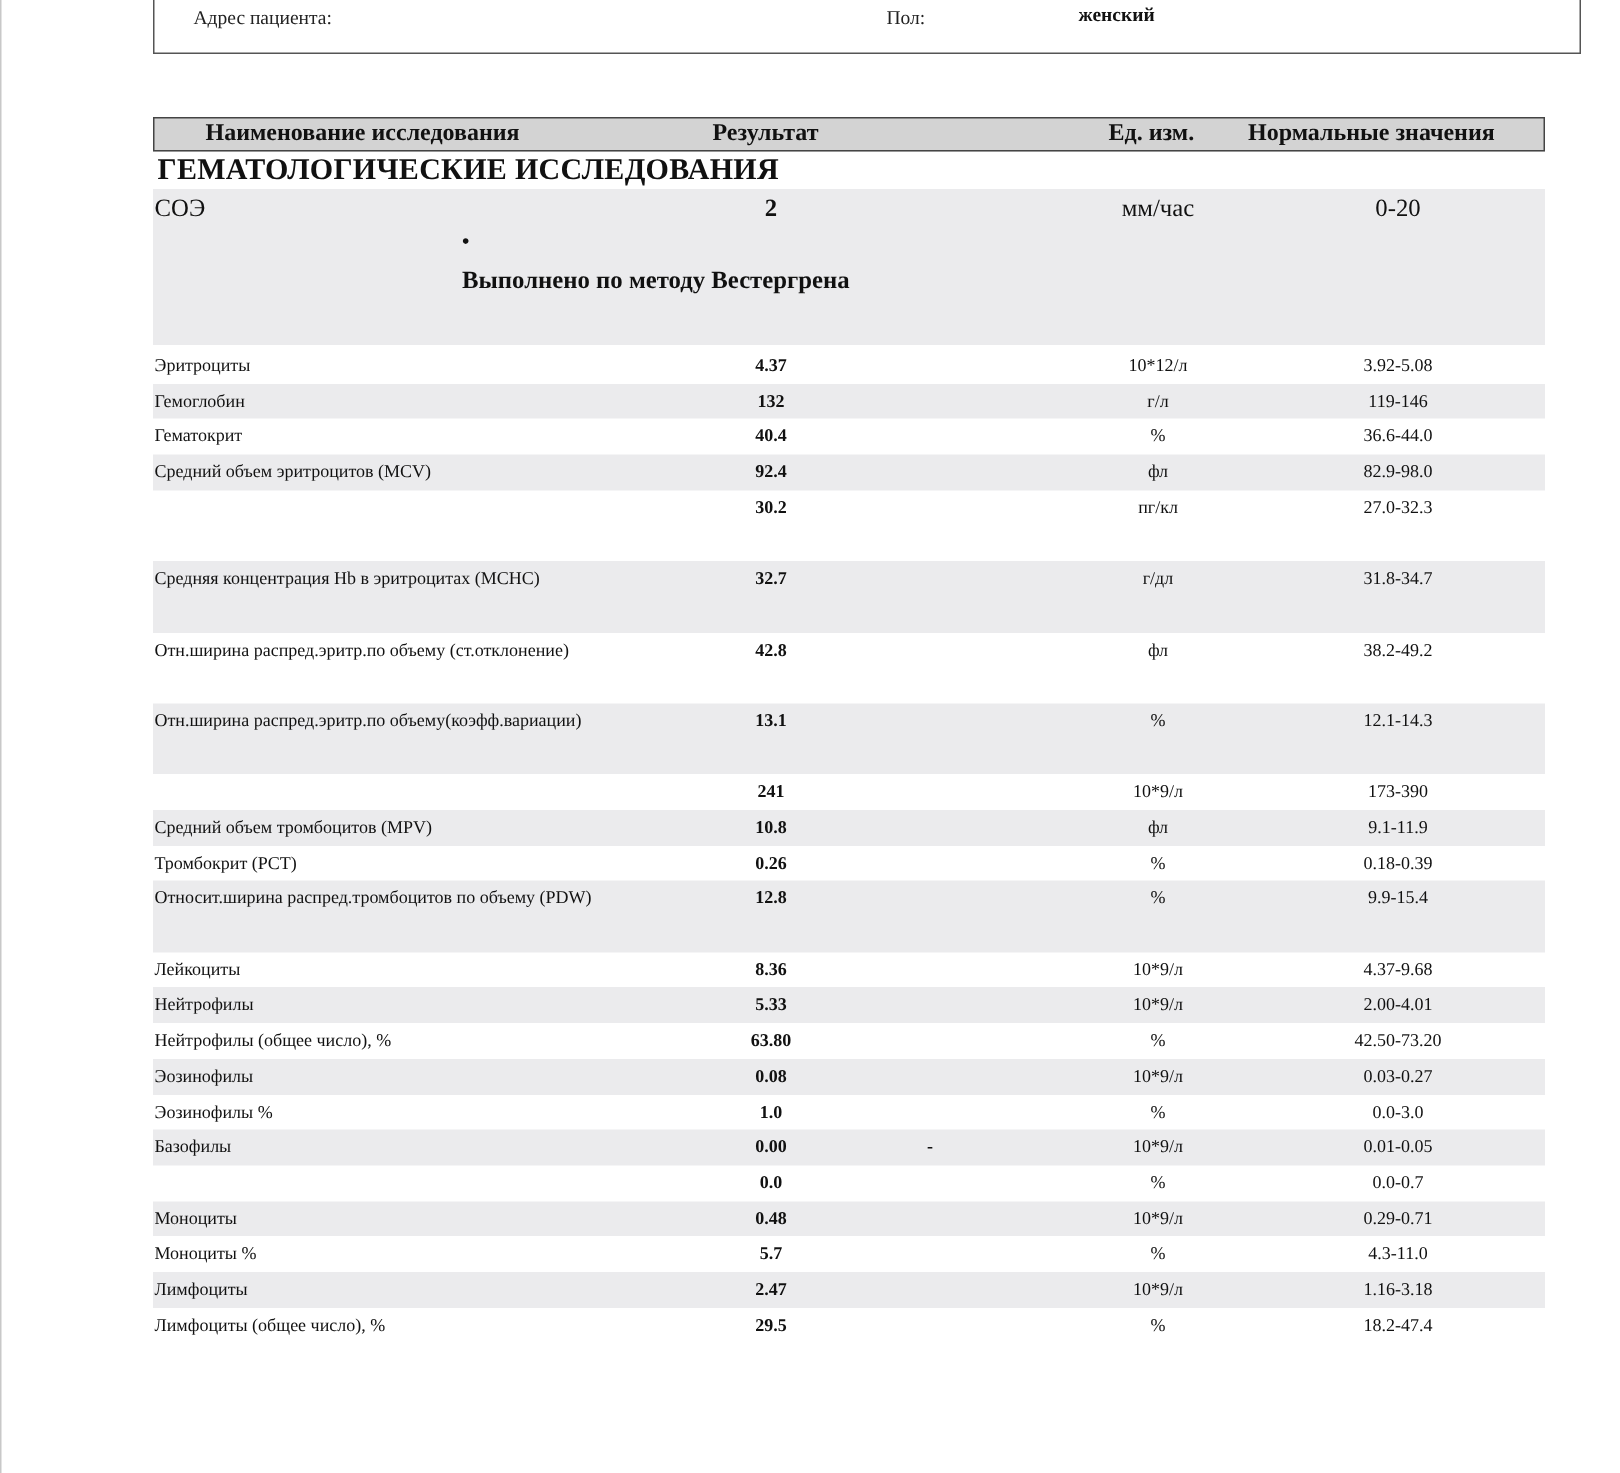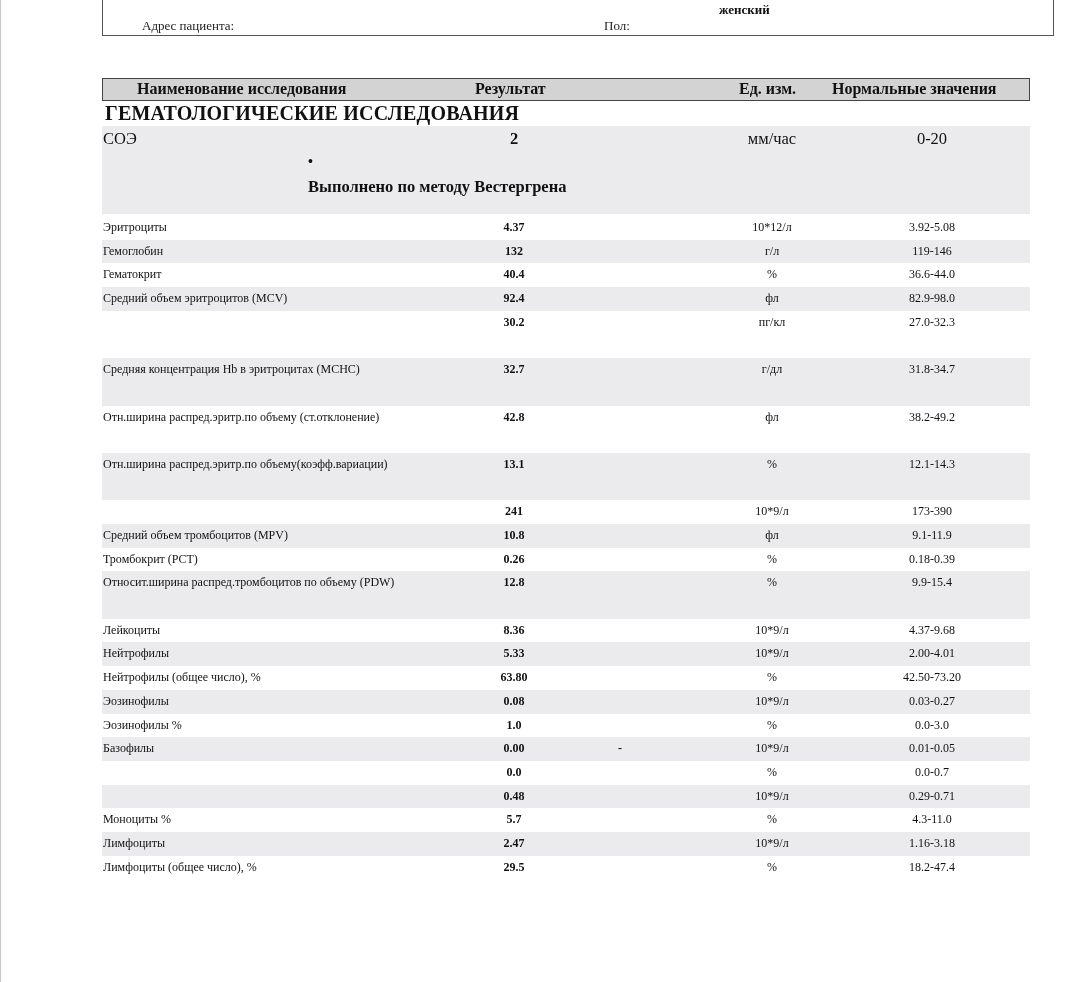--- a/index.html
+++ b/index.html
@@ -7,21 +7,21 @@
     width:1080px; height:982px; position:relative; overflow:hidden;
     background:#ffffff;
     font-family:"Liberation Serif", "DejaVu Serif", serif;
     color:#111;
   }
   .left-edge { position:absolute; left:0; top:0; width:1px; height:982px; background:#c8c8c8; }
   .patient-box {
     position:absolute; left:102px; top:-2px; width:952px; height:38px;
     border:1.5px solid #555; border-top:none; box-sizing:border-box;
   }
-  .patient-box .lbl { position:absolute; top:20px; font-size:13px; color:#222;margin-left:13px; }
+  .patient-box .lbl { position:absolute; top:6px; font-size:13px; color:#222; }
   .patient-box .val { position:absolute; top:4px; font-size:13px; font-weight:bold; }
   .addr-label { left:26px; }
   .sex-label { left:488px; }
   .sex-value { left:616px; }
 
   .table { position:absolute; left:102px; top:78px; width:928px; }
   .thead {
     position:relative; height:23px; background:#d3d3d3;
     border:1.5px solid #444; box-sizing:border-box;
     font-weight:bold; font-size:16px;padding-left:44px;
@@ -39,21 +39,21 @@
   .row { position:relative; font-size:12px; }
   .row.gray { background:#ebebed;padding-left:29px; }
   .row.single { height:23.7px; }
   .row.double { height:47.4px; }
   .row .name { position:absolute; left:1px; top:0; width:330px; line-height:23.7px; }
   .row .result { position:absolute; left:362px; width:100px; text-align:center; top:0; line-height:23.7px; font-weight:bold; }
   .row .flag { position:absolute; left:510px; width:16px; text-align:center; top:0; line-height:23.7px; font-weight:bold; }
   .row .unit { position:absolute; left:610px; width:120px; text-align:center; top:0; line-height:23.7px; }
   .row .ref { position:absolute; left:760px; width:140px; text-align:center; top:0; line-height:23.7px; }
 
-  .esr-block { position:relative; height:88px; background:#ebebed; font-size:16.5px; }
+  .esr-block { position:relative; height:104px; background:#ebebed; font-size:16.5px; }
   .esr-block .name { position:absolute; left:1px; top:1px; line-height:23.7px; }
   .esr-block .result { position:absolute; left:362px; width:100px; text-align:center; top:1px; line-height:23.7px; font-weight:bold; }
   .esr-block .unit { position:absolute; left:610px; width:120px; text-align:center; top:1px; line-height:23.7px; }
   .esr-block .ref { position:absolute; left:760px; width:140px; text-align:center; top:1px; line-height:23.7px; }
   .esr-block .dot { position:absolute; left:206px; top:28px; font-weight:bold; font-size:14px; }
   .esr-block .method { position:absolute; left:206px; top:49px; font-weight:bold; line-height:23.7px; }
   .spacer { height:2px; }
 </style>
 </head>
 <body>
@@ -212,20 +212,21 @@
         <span class="unit">10*9/л</span>
         <span class="ref">0.01-0.05</span>
       </div>
       <div class="row single">
         <span class="result">0.0</span>
         <span class="flag"></span>
         <span class="unit">%</span>
         <span class="ref">0.0-0.7</span>
       </div>
       <div class="row single gray">
+        <span class="name">Моноциты</span>
         <span class="result">0.48</span>
         <span class="flag"></span>
         <span class="unit">10*9/л</span>
         <span class="ref">0.29-0.71</span>
       </div>
       <div class="row single">
         <span class="name">Моноциты %</span>
         <span class="result">5.7</span>
         <span class="flag"></span>
         <span class="unit">%</span>

